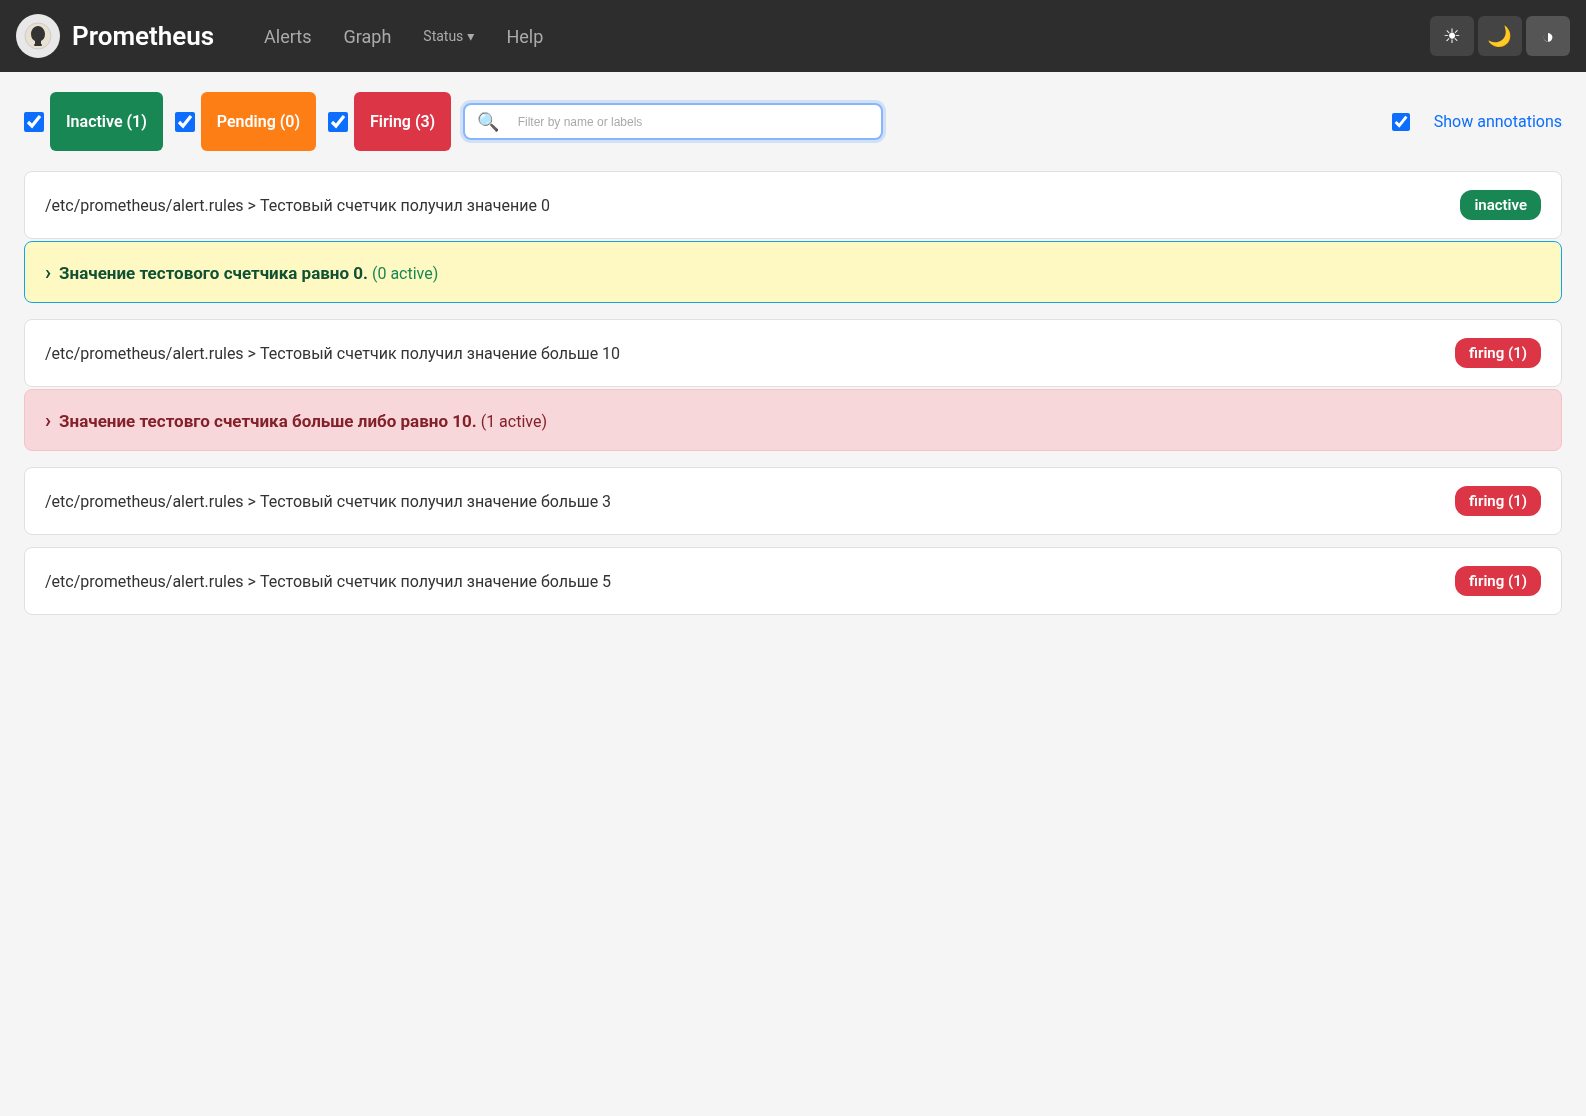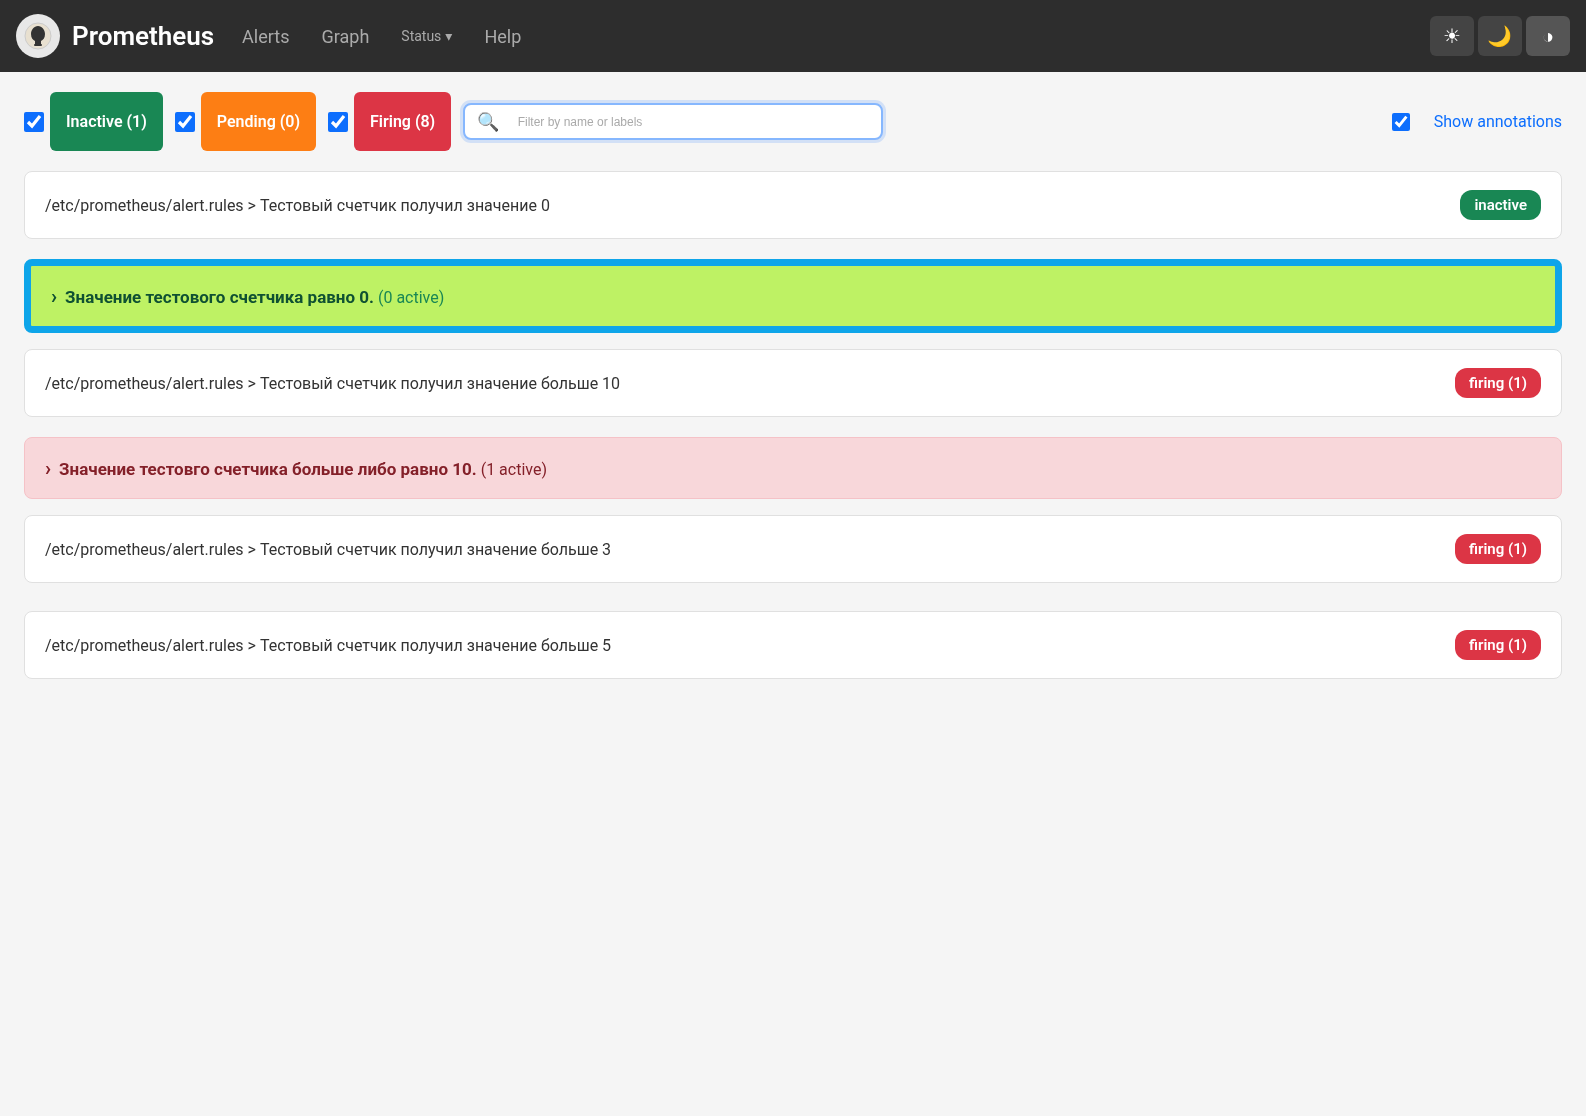--- a/index.html
+++ b/index.html
@@ -5,21 +5,21 @@
     * { box-sizing: border-box; margin: 0; padding: 0; }
     body { font-family: -apple-system, BlinkMacSystemFont, 'Segoe UI', Roboto, sans-serif; background: #f5f5f5; min-height: 100vh; }
 
     
     .navbar {
       background: #2d2d2d;
       display: flex;
       align-items: center;
       padding: 0 16px;
       height: 72px;
-      gap: 8px;
+      gap: 30px;
     }
     .navbar-logo {
       display: flex;
       align-items: center;
       gap: 12px;
     }
     .logo-icon {
       width: 44px;
       height: 44px;
       border-radius: 50%;
@@ -162,40 +162,40 @@
     .alert-group { margin-bottom: 4px; }
 
     .alert-row {
       background: #ffffff;
       border: 1px solid #e0e0e0;
       border-radius: 8px;
       padding: 18px 20px;
       display: flex;
       align-items: center;
       justify-content: space-between;
-      margin-bottom: 20px;
+      margin-bottom: 2px;
     }
     .alert-row-text {
       font-size: 16px;
       color: #333;
     }
     .alert-badge {
       border-radius: 12px;
       padding: 6px 14px;
       font-size: 15px;
       font-weight: 600;
       color: #ffffff;
       white-space: nowrap;
     }
     .badge-inactive { background: #198754; }
     .badge-firing { background: #dc3545; }
 
     .alert-detail-inactive {
-      background: #bef264;
-      border: 7px solid #0ea5e9;
+      background: #fef9c3;
+      border: 1px solid #0ea5e9;
       border-radius: 8px;
       padding: 18px 20px;
       margin-bottom: 8px;
       cursor: pointer;
     }
     .alert-detail-firing {
       background: #f8d7da;
       border: 1px solid #f5c2c7;
       border-radius: 8px;
       padding: 18px 20px;
@@ -262,21 +262,21 @@
       <span class="chip-label chip-inactive">Inactive (1)</span>
     </label>
 
     <label class="filter-chip">
       <input type="checkbox" class="filter-checkbox" checked="" style="">
       <span class="chip-label chip-pending">Pending (0)</span>
     </label>
 
     <label class="filter-chip">
       <input type="checkbox" class="filter-checkbox" checked="" style="">
-      <span class="chip-label chip-firing">Firing (8)</span>
+      <span class="chip-label chip-firing">Firing (3)</span>
     </label>
 
     <div class="search-container">
       <span class="search-icon">🔍</span>
       <input type="text" class="search-input" placeholder="Filter by name or labels" style="">
     </div>
 
     <label class="show-annotations">
       <input type="checkbox" checked="" style="">
       <span>Show annotations</span>

